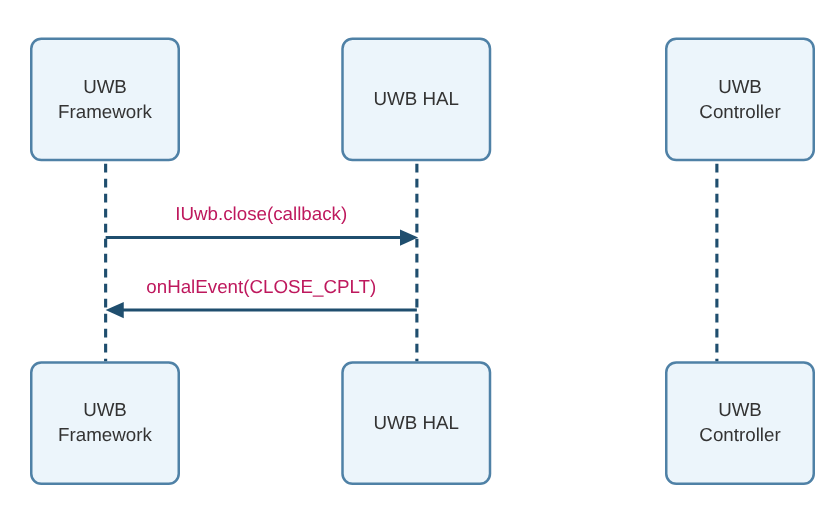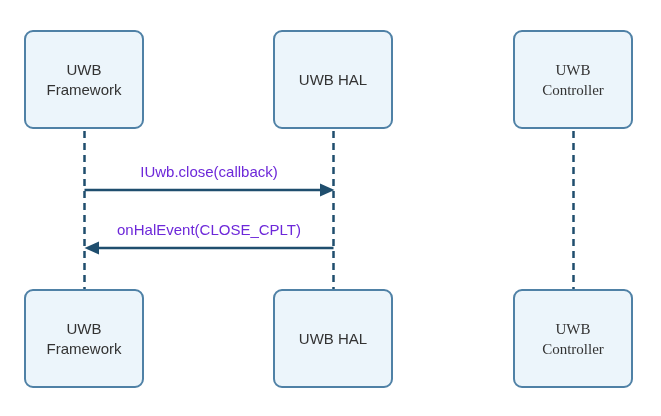--- a/index.html
+++ b/index.html
@@ -31,36 +31,36 @@
   .actor-label {
     font-size: 15px;
     line-height: 20px;
     color: #333333;
     max-width: 92px;
   }
   .box-r1 { top: 30px; }
   .box-r2 { top: 289px; }
   .box-c1 { left: 24px; }
   .box-c2 { left: 273px; }
-  .box-c3 { left: 513px; font-family: Liberation Serif, serif; }
+  .box-c3 { left: 532px; }
   #overlay {
     position: absolute;
     left: 0;
     top: 0;
     width: 661px;
     height: 416px;
     pointer-events: none;
   }
   .msg-label {
     position: absolute;
     left: 84px;
     width: 250px;
     text-align: center;
     font-size: 15px;
-    color: #6d28d9;
+    color: #be185d;
     white-space: nowrap;
   }
   .msg-1 { top: 163px; }
   .msg-2 { top: 221px; text-align: center; }
 </style>
 </head>
 <body>
 
 <div id="canvas">
 

